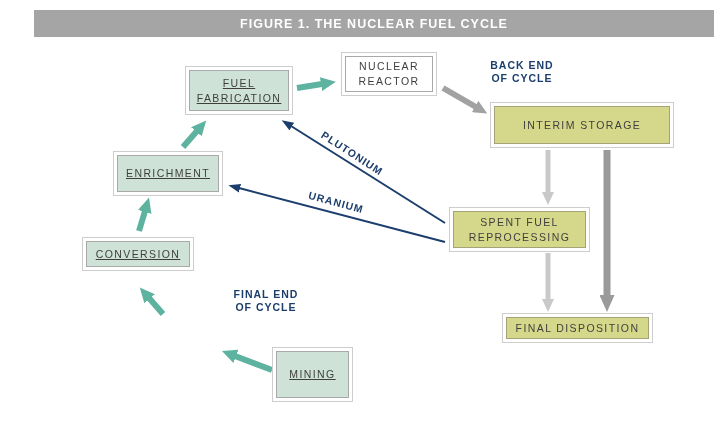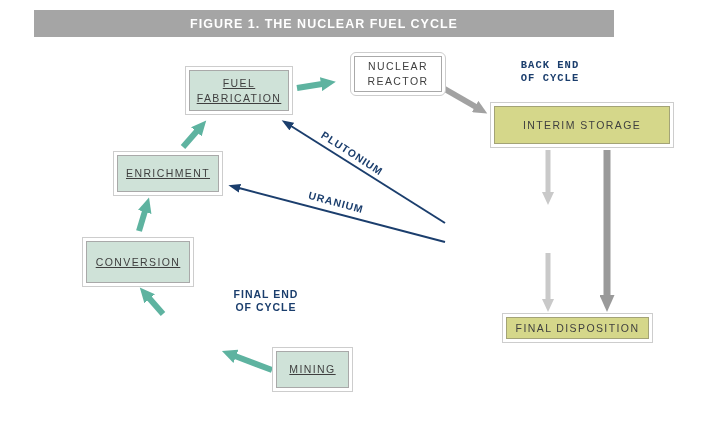--- a/index.html
+++ b/index.html
@@ -2,21 +2,21 @@
 <html><head>
 <meta charset="utf-8">
 <style>
   html, body { margin:0; padding:0; background:#fff; }
   #canvas {
     position:relative; width:723px; height:423px; background:#ffffff;
     font-family:"Liberation Sans", sans-serif; overflow:hidden;
   }
   
   #title-bar {
-    position:absolute; left:34px; top:10px; width:580px; height:27px;
+    position:absolute; left:34px; top:10px; width:680px; height:27px;
     background:#a5a5a5; color:#ffffff; display:flex; align-items:center; justify-content:center;
     font-size:12.5px; font-weight:bold; letter-spacing:1px;
   }
   
   #arrow-layer { position:absolute; left:0; top:0; width:723px; height:423px; z-index:1; }
   
   .box {
     position:absolute; z-index:2; background:#ffffff;
     border:1px solid #cdcdcd; padding:3px; box-sizing:border-box;
   }
@@ -24,35 +24,35 @@
     width:100%; height:100%; box-sizing:border-box; border:1px solid #a9a9a9;
     display:flex; align-items:center; justify-content:center; text-align:center;
     font-size:10.5px; letter-spacing:1.4px; color:#3f3f3f; line-height:1.4;
     white-space:pre-line;
   }
   .mint  .box-inner { background:#cfe2d8;text-decoration:underline; }
   .olive .box-inner { background:#d5d78a; border-color:#a3a377; }
   .white .box-inner { background:#ffffff; }
 
   #box-fuel-fabrication  { left:185px; top:66px;  width:108px; height:49px; }
-  #box-nuclear-reactor   { left:350px; top:52px;  width:96px;  height:44px;border-radius:6px; }
+  #box-nuclear-reactor   { left:341px; top:52px;  width:96px;  height:44px; }
   #box-interim-storage   { left:490px; top:102px; width:184px; height:46px; }
   #box-enrichment        { left:113px; top:151px; width:110px; height:45px; }
   #box-spent-fuel        { left:449px; top:207px; width:141px; height:45px; }
-  #box-conversion        { left:82px;  top:237px; width:112px; height:50px; }
+  #box-conversion        { left:82px;  top:237px; width:112px; height:34px; }
   #box-milling           { left:134px; top:318px; width:84px;  height:46px; }
-  #box-mining            { left:272px; top:347px; width:81px;  height:45px; }
+  #box-mining            { left:272px; top:347px; width:81px;  height:55px; }
   #box-final-disposition { left:502px; top:313px; width:151px; height:30px; }
 
   
   .navy-label {
     position:absolute; z-index:3; color:#1b3e6d; font-weight:bold; font-size:10.5px;
     letter-spacing:1px; text-align:center; white-space:pre-line; line-height:1.25;
   }
-  #label-back-end  { left:490px; top:59px;  width:120px;font-family:Liberation Mono, monospace; }
+  #label-back-end  { left:462px; top:59px;  width:120px; }
   #label-front-end { left:206px; top:288px; width:120px; }
   #label-plutonium { left:292px; top:147px; width:120px; transform:rotate(33deg); }
   #label-uranium   { left:276px; top:196px; width:120px; transform:rotate(15deg); }
 </style>
 </head>
 <body>
 
 <div id="canvas">
 
   <div id="title-bar">FIGURE 1. THE NUCLEAR FUEL CYCLE</div>
@@ -98,20 +98,24 @@
   <div class="box white" id="box-nuclear-reactor">
     <div class="box-inner">NUCLEAR
 REACTOR</div>
   </div>
   <div class="box olive" id="box-interim-storage">
     <div class="box-inner">INTERIM STORAGE</div>
   </div>
   <div class="box mint" id="box-enrichment">
     <div class="box-inner">ENRICHMENT</div>
   </div>
+  <div class="box olive" id="box-spent-fuel">
+    <div class="box-inner">SPENT FUEL
+REPROCESSING</div>
+  </div>
   <div class="box mint" id="box-conversion">
     <div class="box-inner">CONVERSION</div>
   </div>
   <div class="box mint" id="box-mining">
     <div class="box-inner">MINING</div>
   </div>
   <div class="box olive" id="box-final-disposition">
     <div class="box-inner">FINAL DISPOSITION</div>
   </div>
 

